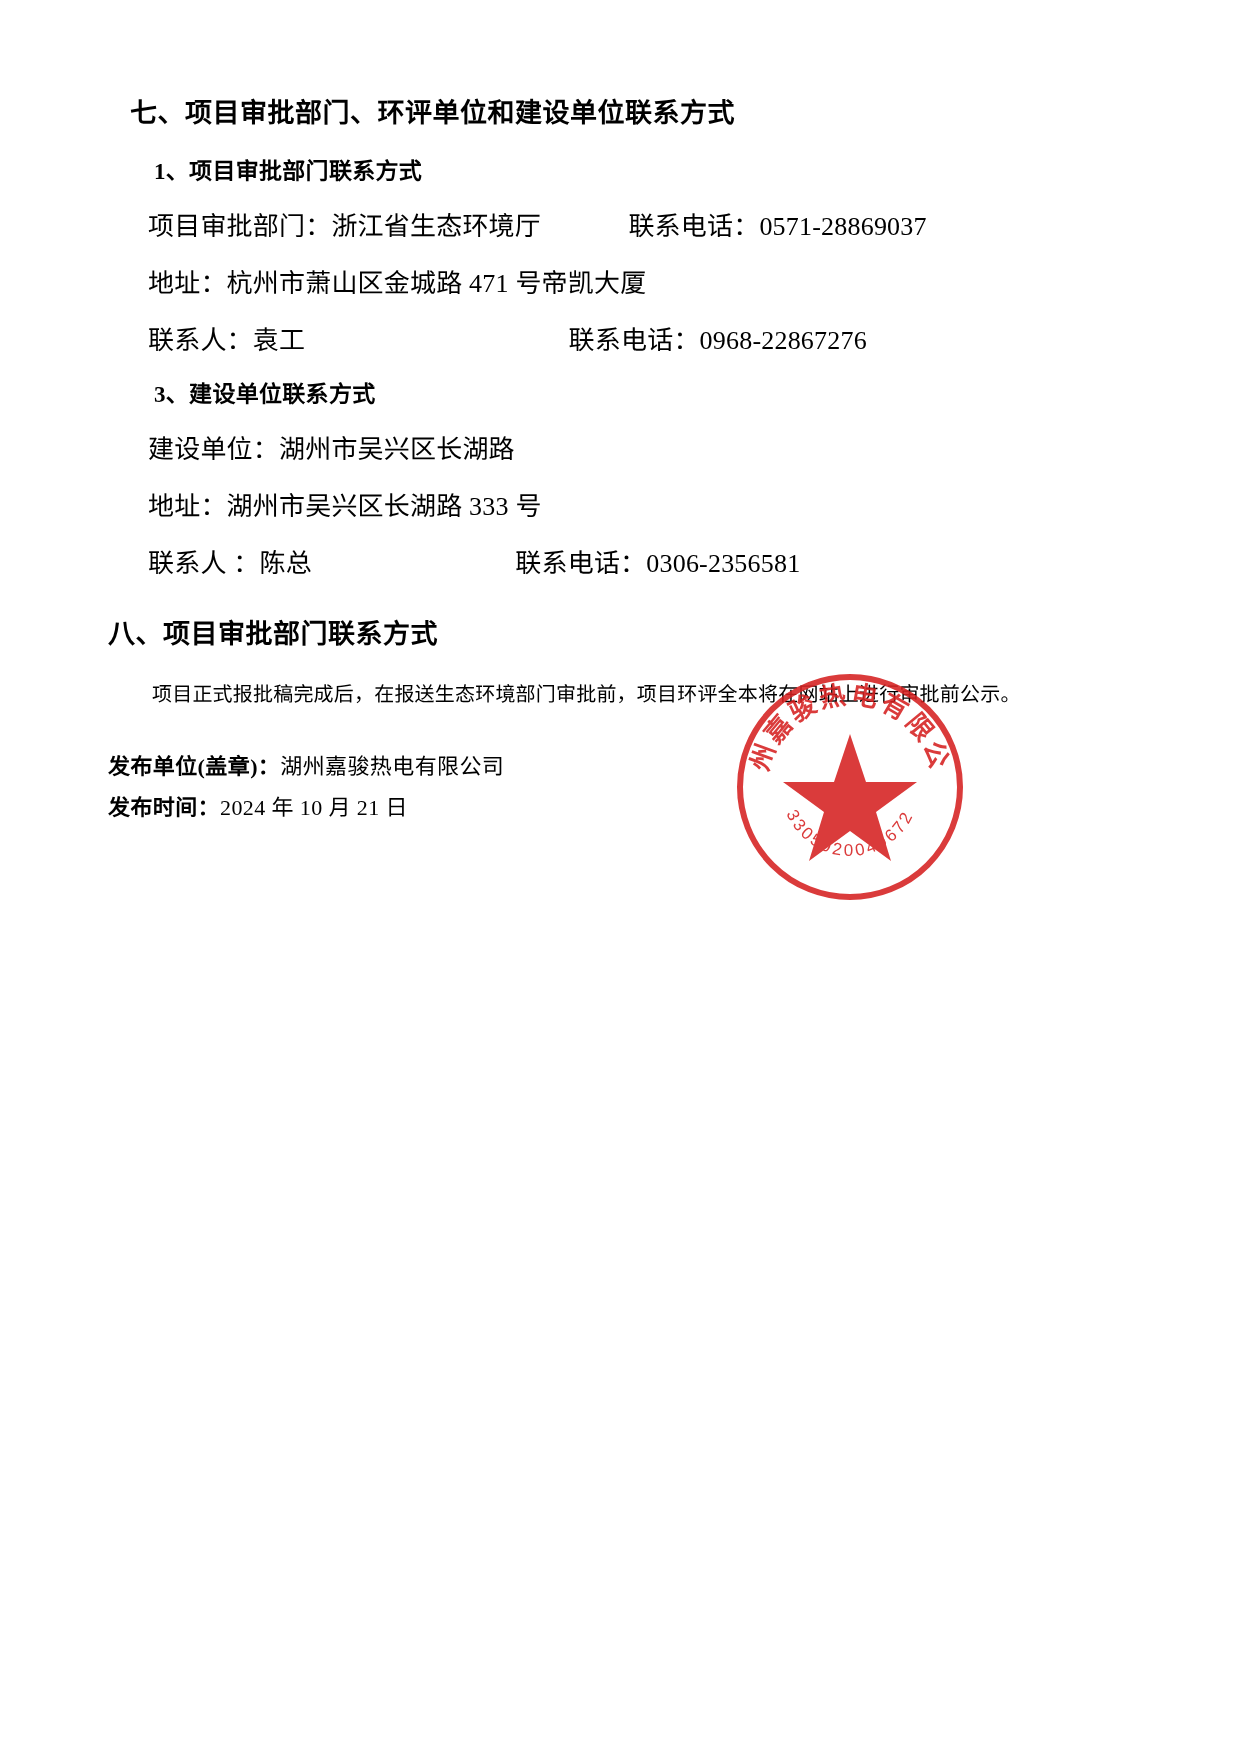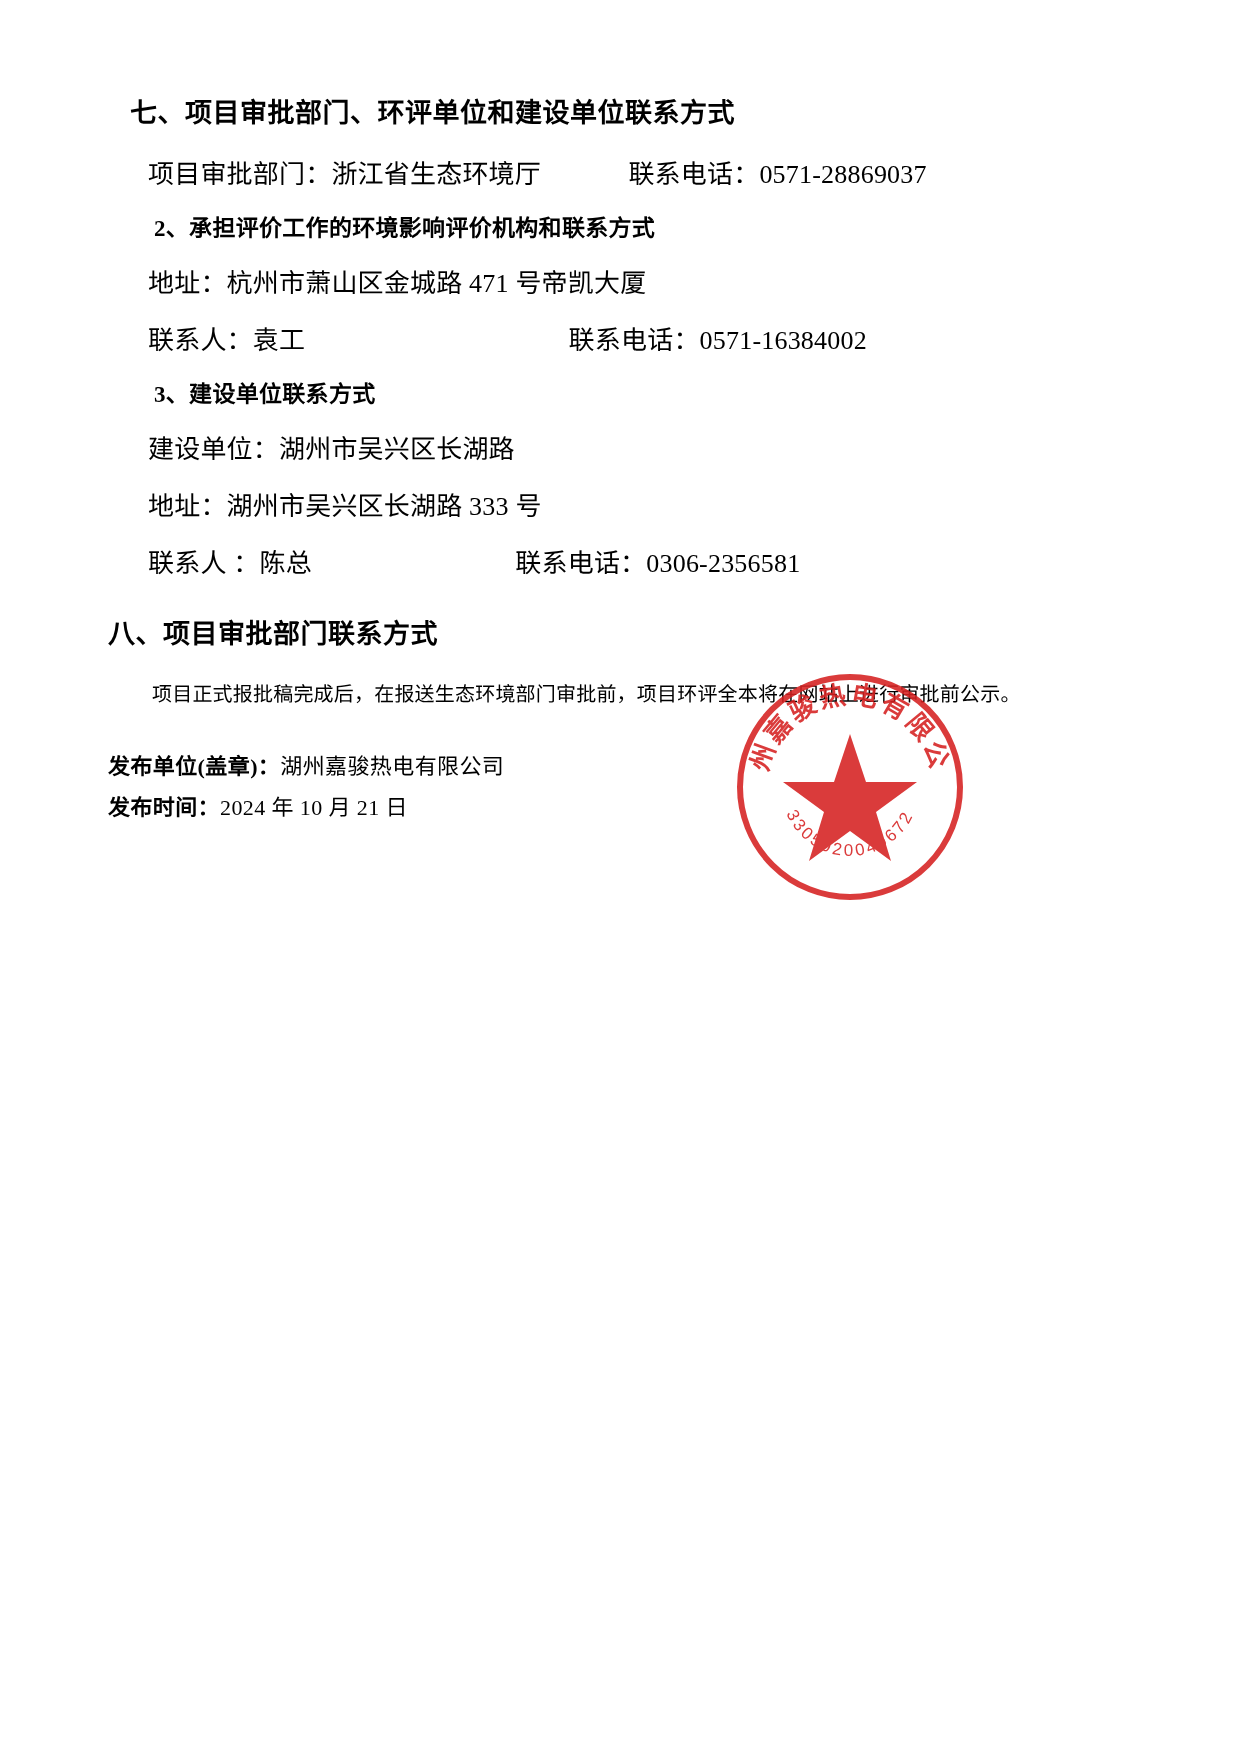--- a/index.html
+++ b/index.html
@@ -96,36 +96,36 @@
   .seal svg { display: block; }
 </style>
 </head>
 <body>
 
 <div class="page">
   <div class="content">
 
     <h1 class="section-heading">七、项目审批部门、环评单位和建设单位联系方式</h1>
 
+    <h2 class="sub-heading">1、项目审批部门联系方式</h2>
 
     <p class="body-line">
       <span>项目审批部门：浙江省生态环境厅</span>
       <span class="inline-gap-1"></span>
       <span>联系电话：0571-28869037</span>
     </p>
 
-    <h2 class="sub-heading">2、承担评价工作的环境影响评价机构和联系方式</h2>
 
 
     <p class="body-line">地址：杭州市萧山区金城路 471 号帝凯大厦</p>
 
     <p class="body-line">
       <span>联系人：袁工</span>
       <span class="inline-gap-2"></span>
-      <span>联系电话：0571-16384002</span>
+      <span>联系电话：0968-22867276</span>
     </p>
 
     <h2 class="sub-heading">3、建设单位联系方式</h2>
 
     <p class="body-line">建设单位：湖州市吴兴区长湖路</p>
 
     <p class="body-line">地址：湖州市吴兴区长湖路 333 号</p>
 
     <p class="body-line">
       <span>联系人 ：陈总</span>

